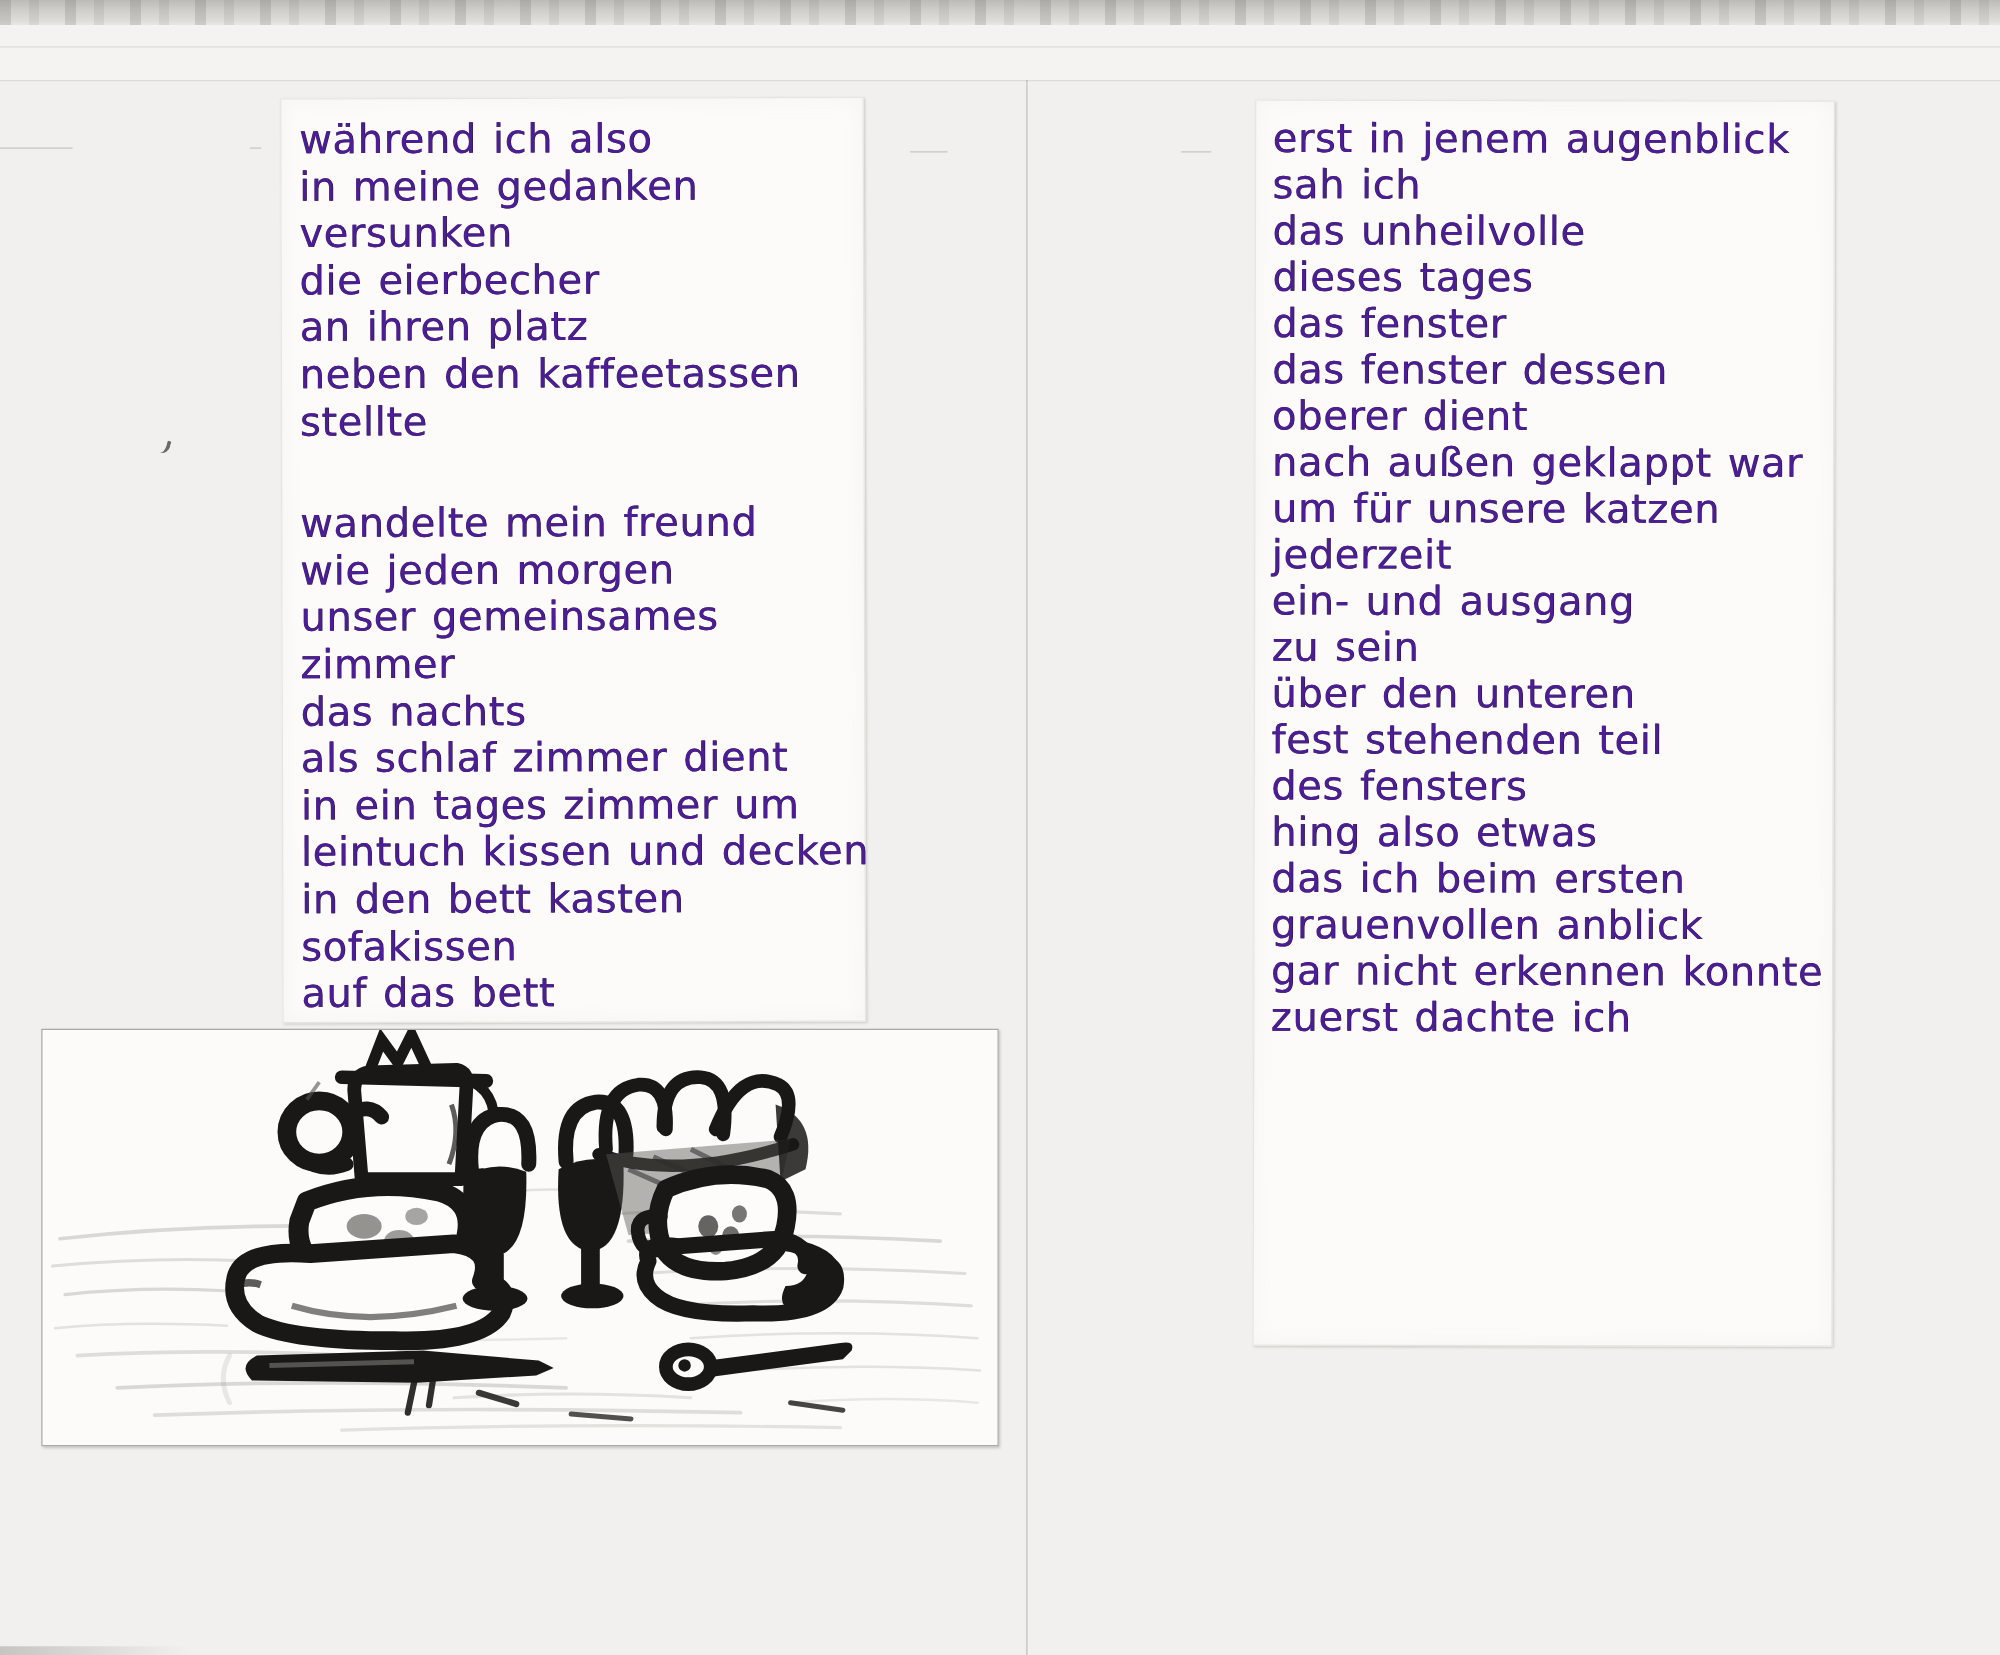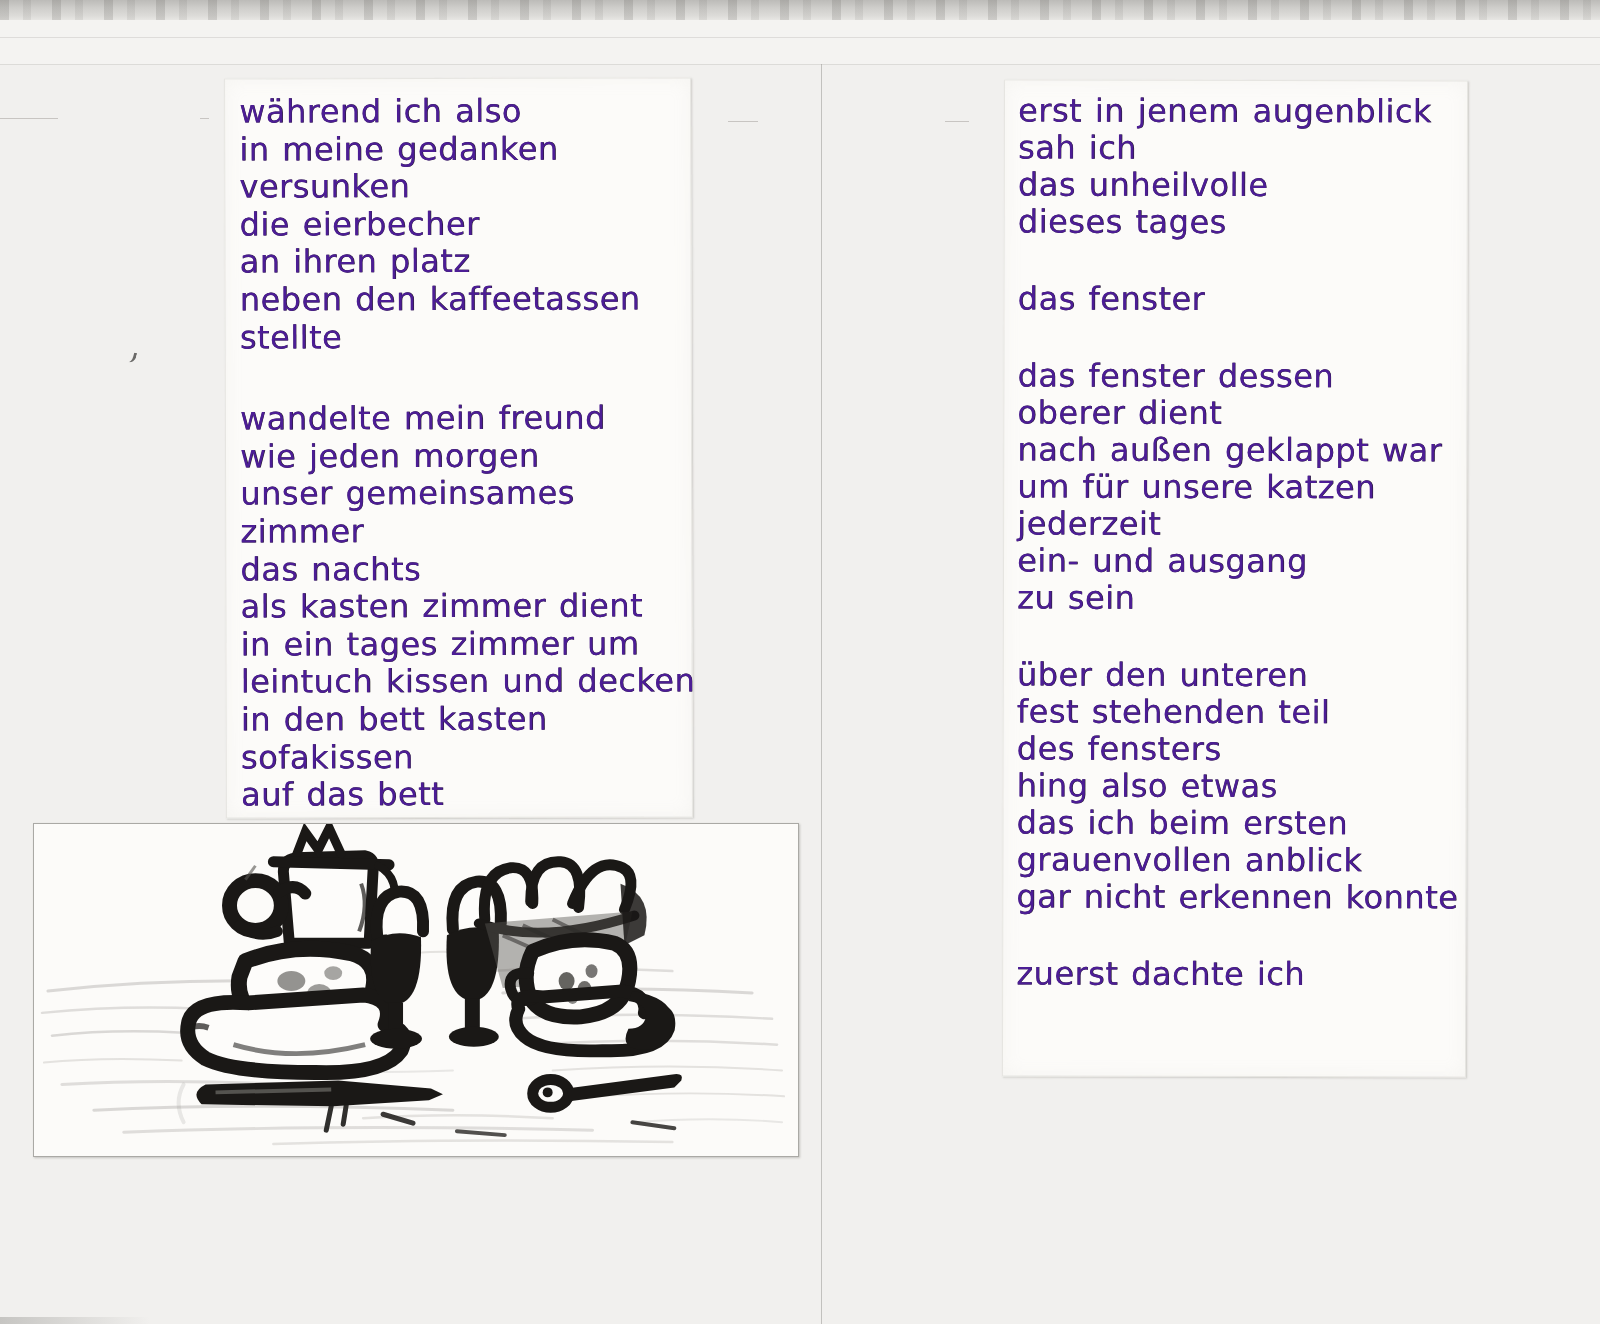--- a/index.html
+++ b/index.html
@@ -56,21 +56,21 @@
   .poem-line{
     color:#4c1d95;
     font-size:32px;
     letter-spacing:.5px;word-spacing:2px;
     white-space:nowrap;
     text-shadow:.4px 0 0 #201e1c;
   }
   .left-poem .poem-line{line-height:37.6px;}
   .right-poem .poem-line{line-height:37px;}
   .left-poem .stanza + .stanza{margin-top:44px;}
-  .right-poem .stanza + .stanza{margin-top:40px;}
+  .right-poem .stanza + .stanza{}
   .left-poem{transform:rotate(-0.15deg);}
   .right-poem{transform:rotate(0.12deg);}
 
   .drawing-card svg{display:block;width:764px;height:332px;}
 </style>
 </head>
 <body>
 
 <div class="scan-top-band">
     <div class="mottle"></div>
@@ -95,21 +95,21 @@
       <div class="poem-line">an ihren platz</div>
       <div class="poem-line">neben den kaffeetassen</div>
       <div class="poem-line">stellte</div>
     </div>
     <div class="stanza">
       <div class="poem-line">wandelte mein freund</div>
       <div class="poem-line">wie jeden morgen</div>
       <div class="poem-line">unser gemeinsames</div>
       <div class="poem-line">zimmer</div>
       <div class="poem-line">das nachts</div>
-      <div class="poem-line">als kasten zimmer dient</div>
+      <div class="poem-line">als schlaf zimmer dient</div>
       <div class="poem-line">in ein tages zimmer um</div>
       <div class="poem-line">leintuch kissen und decken</div>
       <div class="poem-line">in den bett kasten</div>
       <div class="poem-line">sofakissen</div>
       <div class="poem-line">auf das bett</div>
     </div>
   </div>
 
 <div class="card right-poem">
     <div class="stanza">

